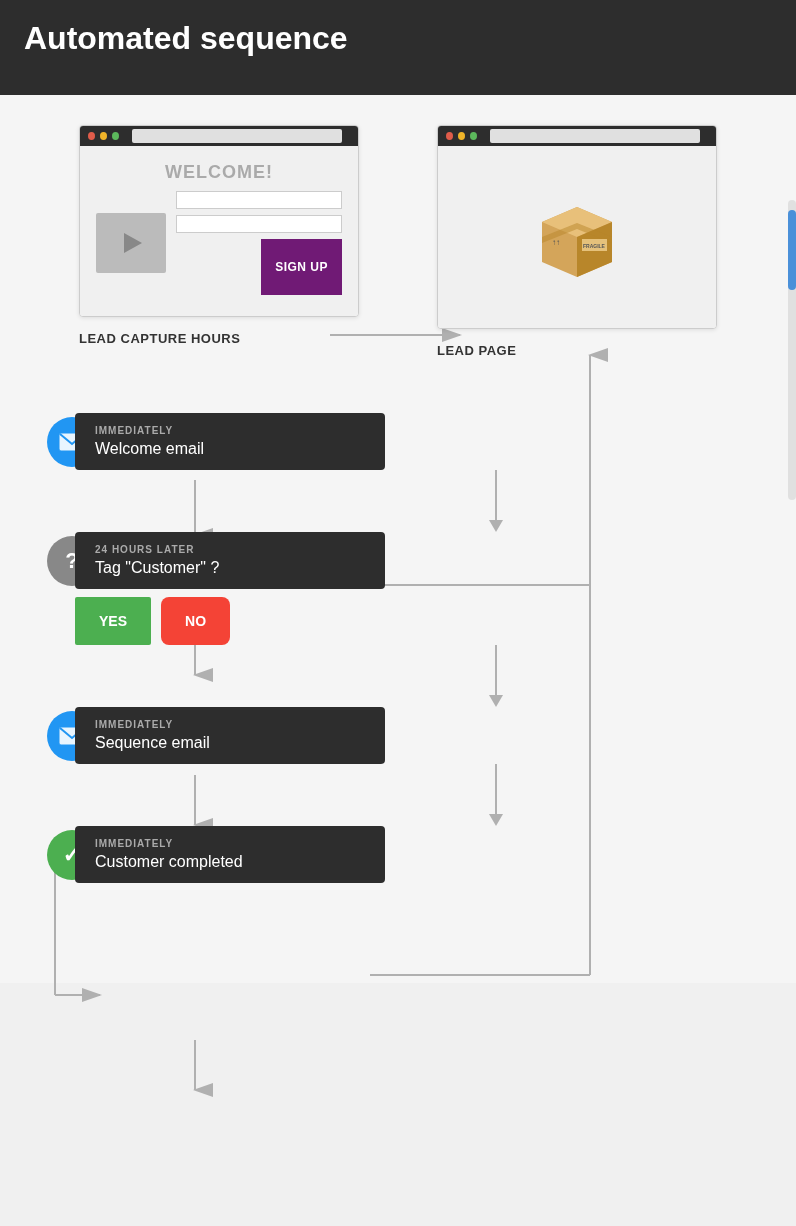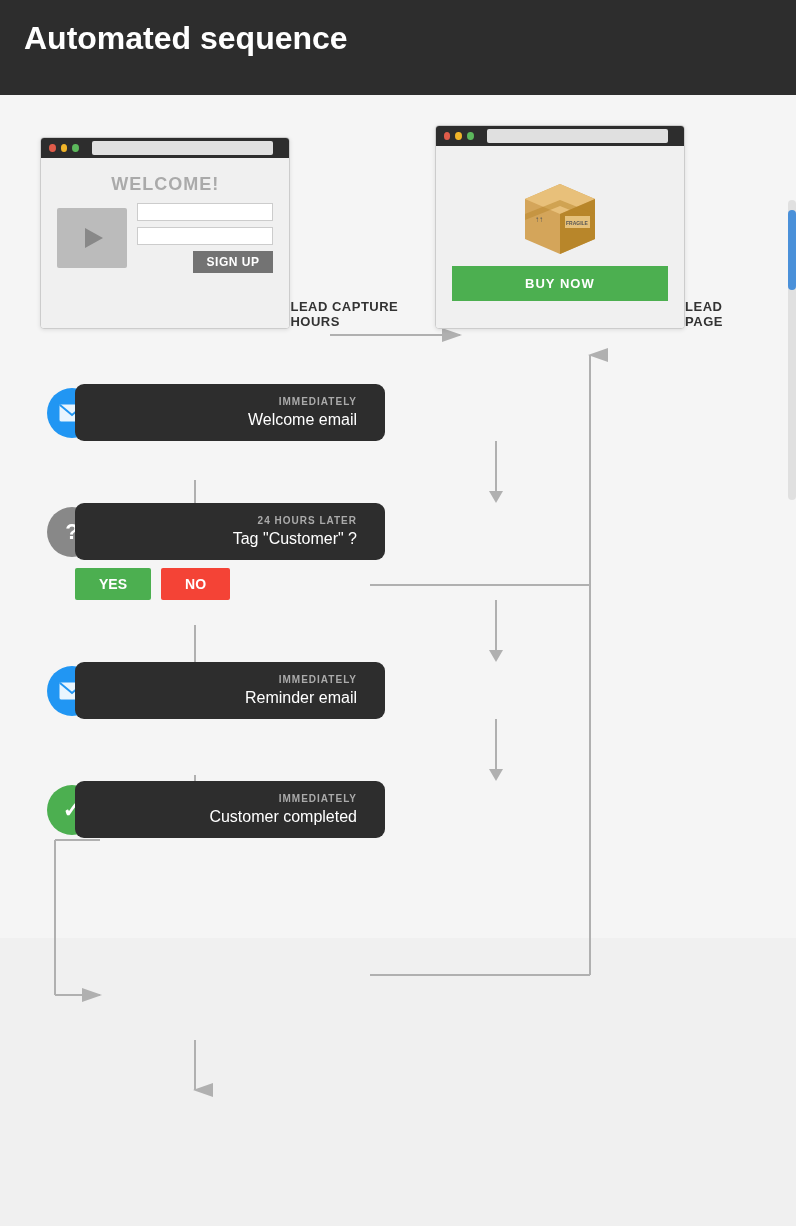--- a/index.html
+++ b/index.html
@@ -21,22 +21,22 @@
       font-size: 32px;
       font-weight: bold;
     }
     .main-content {
       background: #f5f5f5;
       padding: 30px 20px 40px 20px;
       position: relative;
     }
     .page-box-wrapper {
       display: flex;
-      flex-direction: row;
-      align-items: flex-end;
+      flex-direction: column;
+      align-items: flex-start;
     }
     .browser-window {
       background: #ffffff;
       border: 1.5px solid #cccccc;
       border-radius: 4px;
       width: 280px;
       overflow: hidden;
       box-shadow: 0 1px 4px rgba(0,0,0,0.1);
     }
     .browser-titlebar {
@@ -103,24 +103,24 @@
       flex-direction: column;
       gap: 6px;
       flex: 1;
     }
     .form-field {
       height: 18px;
       background: #ffffff;
       border: 1px solid #cccccc;
     }
     .signup-btn {
-      background: #737373;
+      background: #701a75;
       color: #ffffff;
       border: none;
-      padding: 4px 14px;
+      padding: 21px 14px;
       font-size: 12px;
       font-weight: bold;
       cursor: pointer;
       align-self: flex-end;
       letter-spacing: 0.5px;
     }
     
     .sales-page-body {
       display: flex;
       flex-direction: column;
@@ -166,27 +166,26 @@
       height: 0;
       border-left: 7px solid transparent;
       border-right: 7px solid transparent;
       border-top: 12px solid #b0b0b0;
     }
 
     
     .step-block {
       background: #2d2d2d;
       color: #ffffff;
-      border-radius: 9px;
-      padding: 12px 28px;
+      border-radius: 4px;
+      padding: 12px 20px;
       width: 310px;
       display: flex;
       flex-direction: column;
       position: relative;
-      align-items: flex-end;
     }
     .step-timing {
       font-size: 10px;
       color: #aaaaaa;
       letter-spacing: 1px;
       font-weight: bold;
       text-transform: uppercase;
       margin-bottom: 4px;
     }
     .step-title {
@@ -233,35 +232,35 @@
     .yn-row {
       display: flex;
       gap: 10px;
       margin-left: 55px;
       margin-top: 8px;
     }
     .yes-btn {
       background: #4caf50;
       color: #ffffff;
       border: none;
-      padding: 8px 24px;
+      padding: 16px 24px;
       font-size: 14px;
       font-weight: bold;
       cursor: pointer;
       border-radius: 2px;
     }
     .no-btn {
       background: #f44336;
       color: #ffffff;
       border: none;
       padding: 8px 24px;
       font-size: 14px;
       font-weight: bold;
       cursor: pointer;
-      border-radius: 2px;
+      border-radius: 8px;
     }
 
     
     .connectors-svg {
       position: absolute;
       top: 0;
       left: 0;
       width: 796px;
       pointer-events: none;
     }
@@ -384,21 +383,20 @@
 
               <polygon points="80,25 80,65 45,80 45,40" fill="#b8862a"></polygon>
 
               <polygon points="10,40 45,26 80,40 80,46 45,32 10,46" fill="#b8862a" opacity="0.5"></polygon>
 
               <rect x="50" y="42" width="25" height="12" fill="#f0d090" opacity="0.8"></rect>
               <text x="62" y="51" text-anchor="middle" font-size="5" fill="#555" font-weight="bold">FRAGILE</text>
 
               <text x="20" y="48" font-size="8" fill="#555">↑↑</text>
             </svg>
-            <button class="buy-now-btn">BUY NOW</button>
           </div>
         </div>
       </div>
       <div class="page-label">LEAD PAGE</div>
     </div>
 
   </div>
 
   <div style="position: relative; margin-top: 55px; padding-bottom: 60px;">
 
@@ -445,21 +443,21 @@
     <div class="step-row" style="margin-top: 0;">
       <div class="step-icon-circle icon-blue">
         <svg width="26" height="18" viewBox="0 0 26 18">
           <rect x="0" y="0" width="26" height="18" rx="2" fill="white" opacity="0.9"></rect>
           <polyline points="1,1 13,11 25,1" fill="none" stroke="#2196f3" stroke-width="2"></polyline>
           <rect x="0" y="0" width="26" height="18" rx="2" fill="none" stroke="#2196f3" stroke-width="1"></rect>
         </svg>
       </div>
       <div class="step-block">
         <div class="step-timing">IMMEDIATELY</div>
-        <div class="step-title">Reminder email</div>
+        <div class="step-title">Sequence email</div>
       </div>
     </div>
 
     <div class="arrow-down" style="margin-left: 195px; margin-top: 0;">
       <div class="arrow-down-line" style="height: 50px;"></div>
       <div class="arrow-down-head"></div>
     </div>
 
     <div class="step-row" style="margin-top: 0;">
       <div class="step-icon-circle icon-green">

